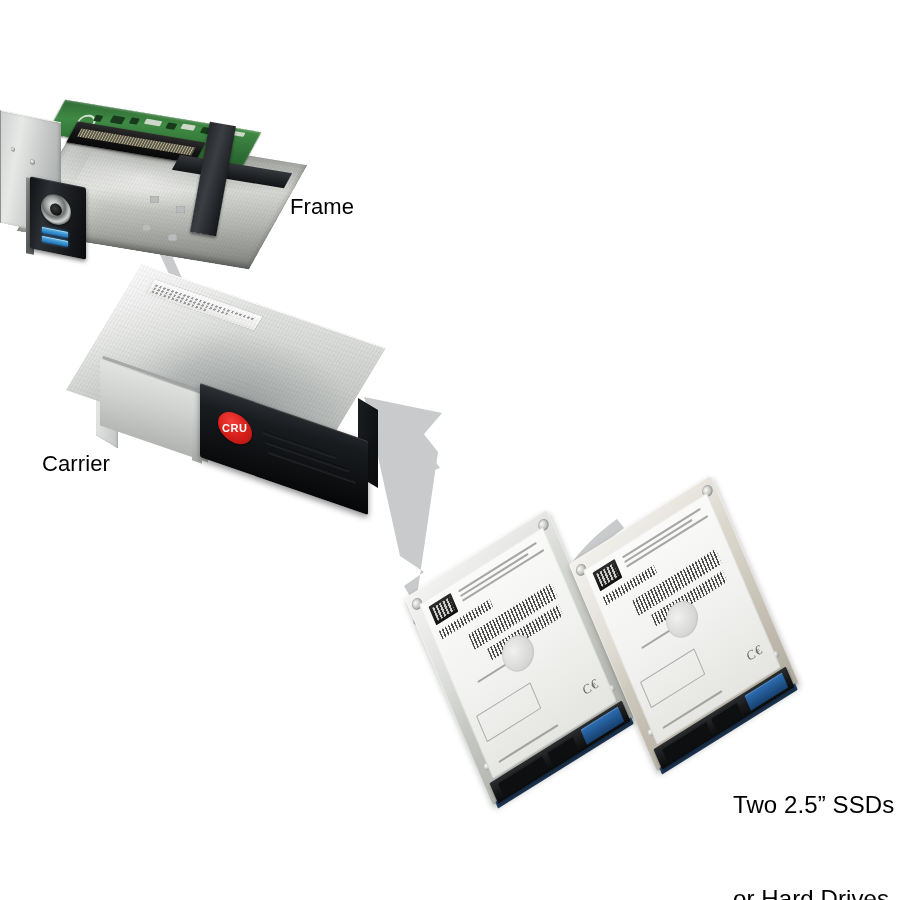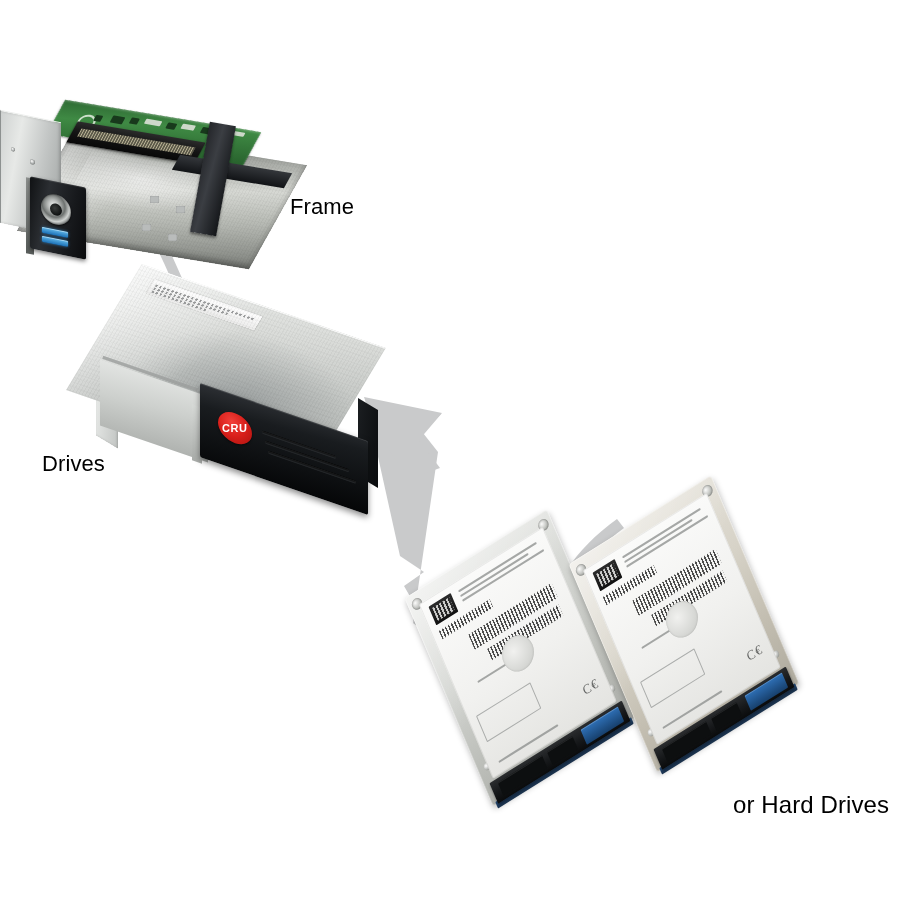--- a/index.html
+++ b/index.html
@@ -371,19 +371,20 @@
       <div class="dv-conn">
         <div class="blk" style="left:8px;width:52px;"></div>
         <div class="blk" style="left:66px;width:30px;"></div>
         <div class="blue"></div>
       </div>
     </div>
   </div>
 
   <div class="label" id="label-frame">Frame</div>
 
-  <div class="label" id="label-carrier">Drives</div>
+  <div class="label" id="label-carrier">Carrier</div>
 
   <div class="label" id="label-drives">
+    <div>Two 2.5” SSDs</div>
     <div>or Hard Drives</div>
   </div>
 
 </div>
 
 </body></html>

